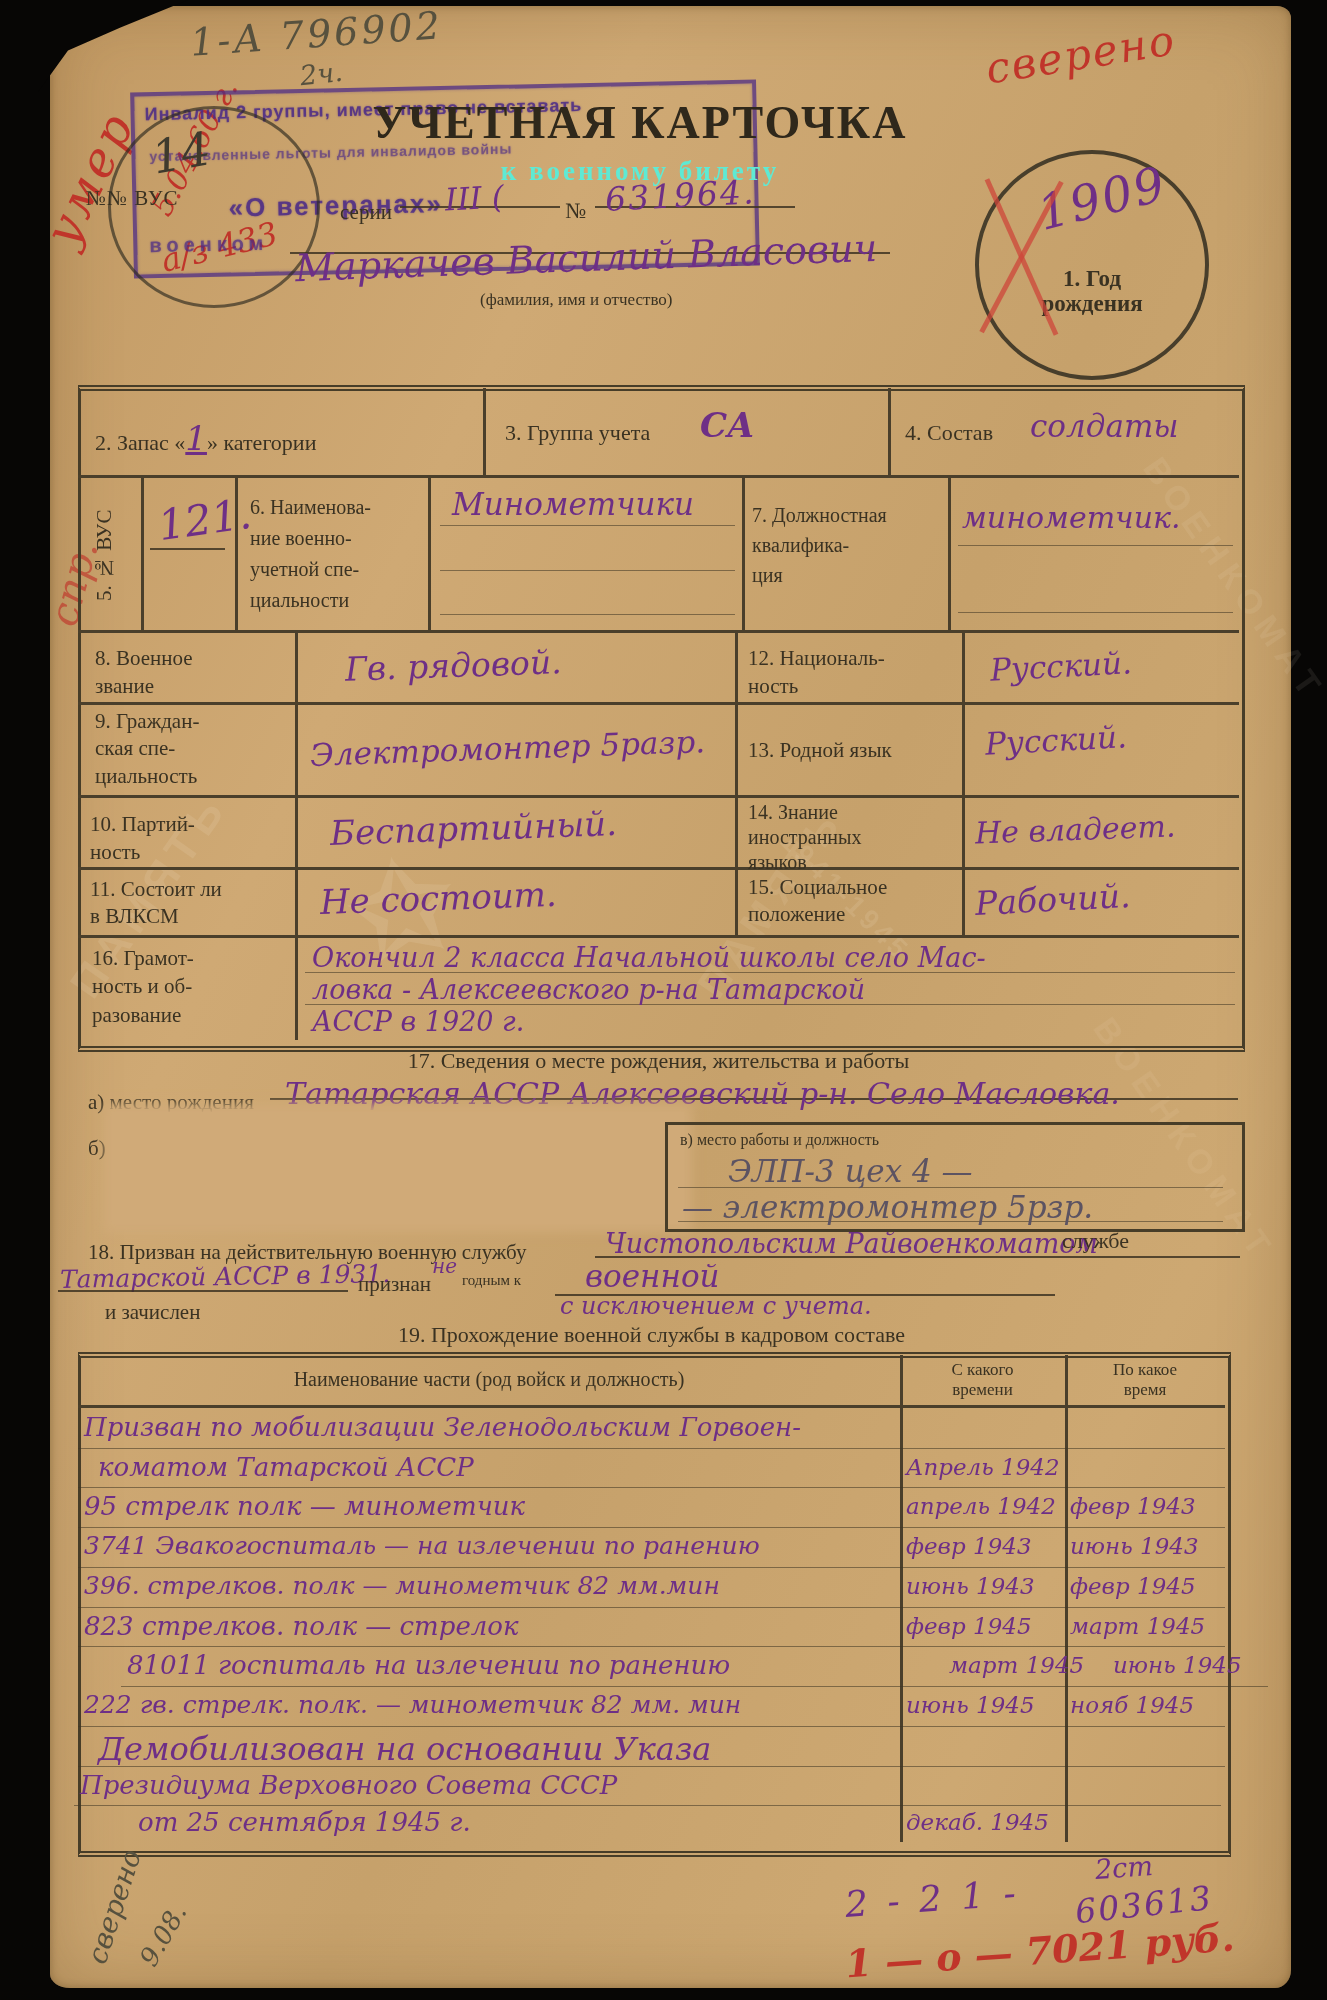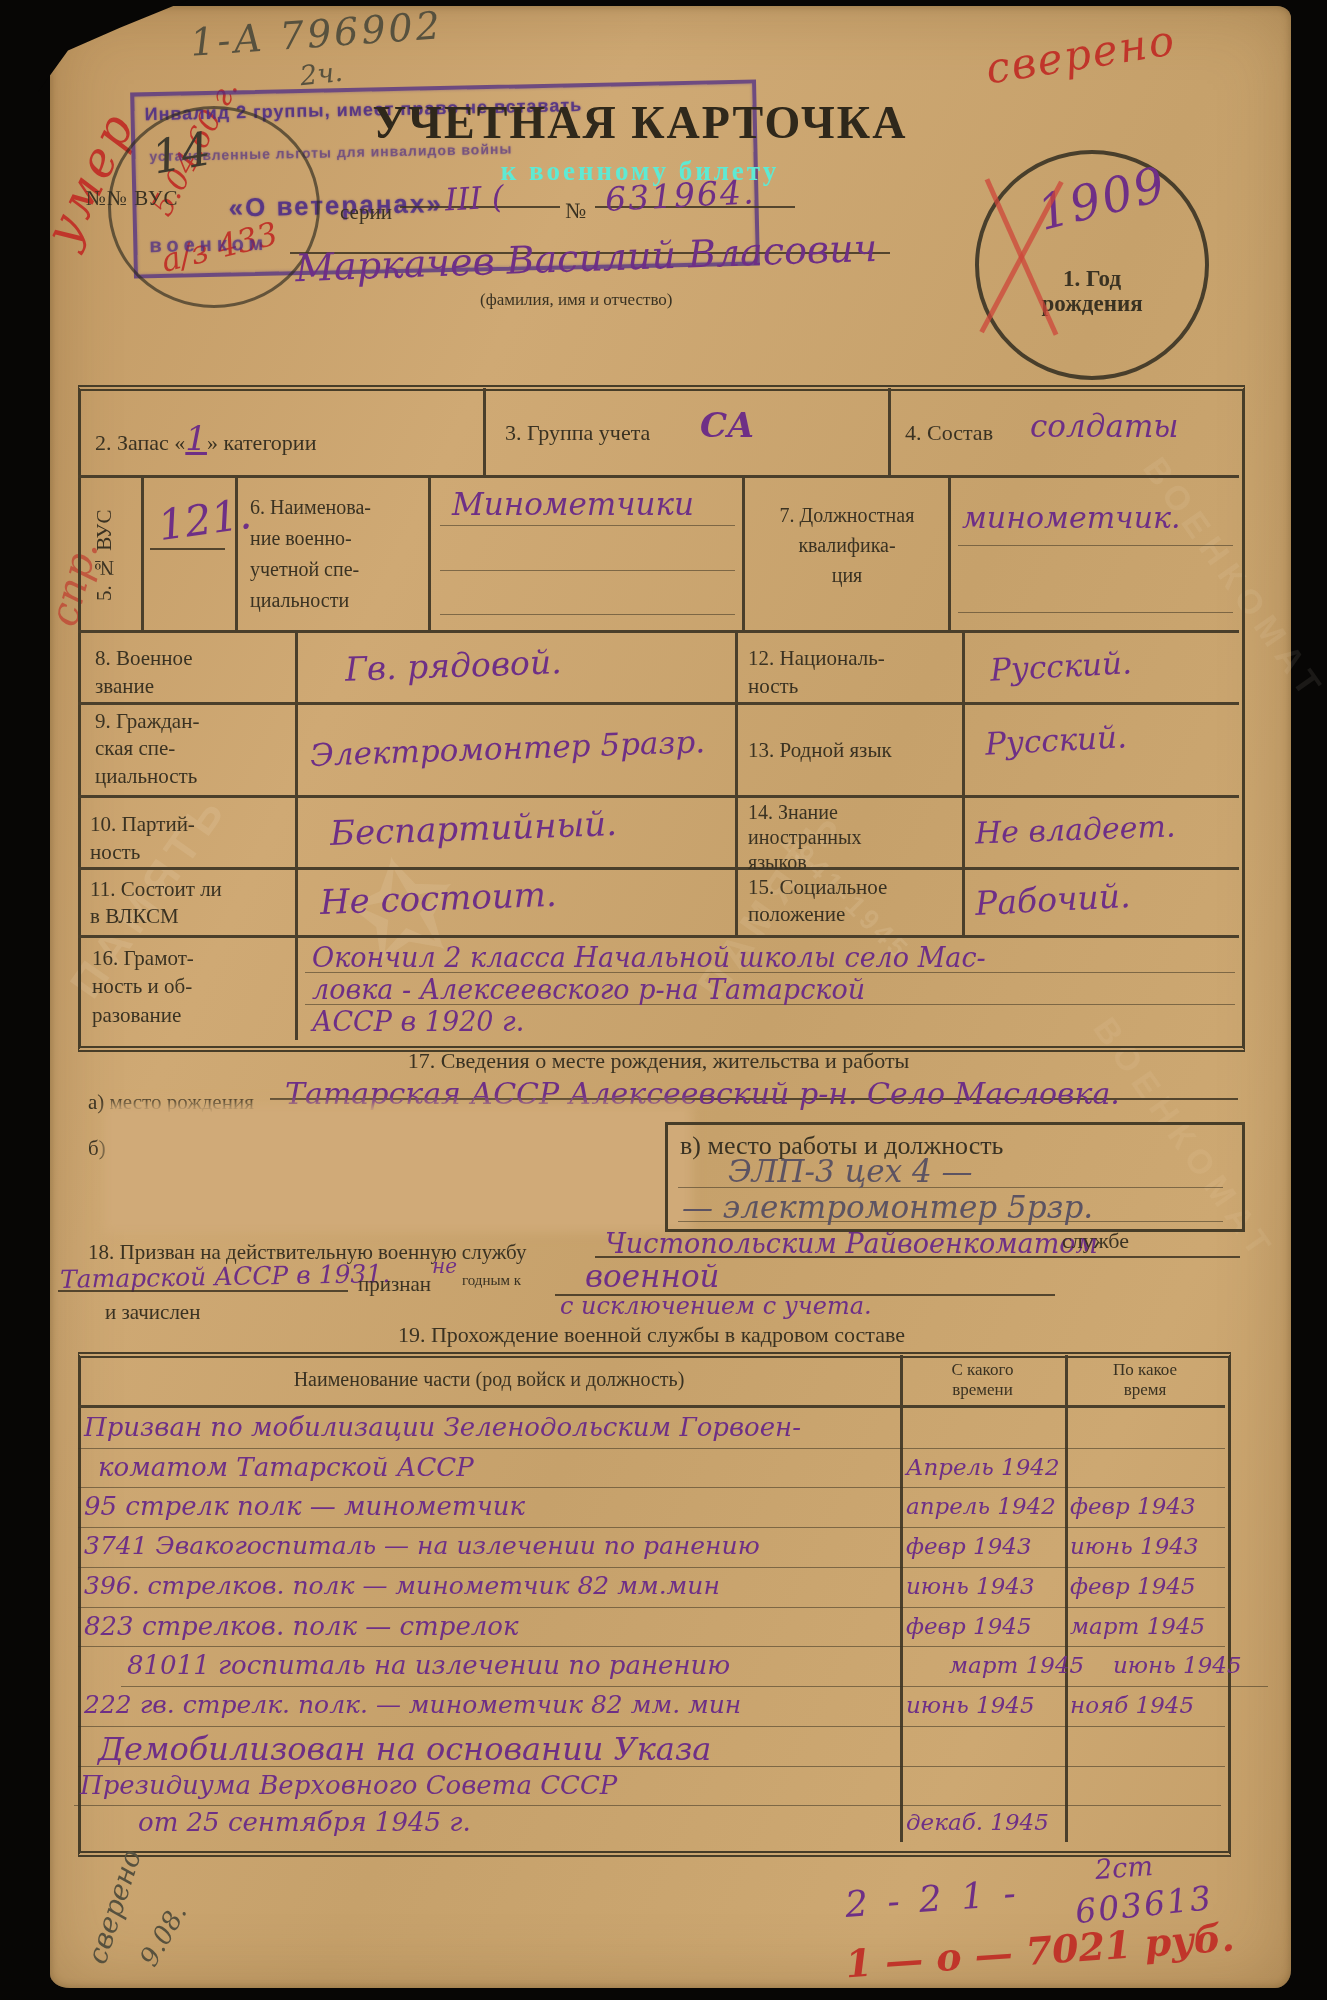--- a/index.html
+++ b/index.html
@@ -106,21 +106,21 @@
   <div class="abs hand" style="left:158px;top:495px;font-size:42px;transform:rotate(-8deg);">121.</div>
   <div class="underl" style="left:150px;top:548px;width:75px;"></div>
   <div class="abs print pre" style="left:250px;top:492px;font-size:20px;line-height:1.55;">6. Наименова-
 ние военно-
 учетной спе-
 циальности</div>
   <div class="thin" style="left:440px;top:525px;width:295px;"></div>
   <div class="thin" style="left:440px;top:570px;width:295px;"></div>
   <div class="thin" style="left:440px;top:614px;width:295px;"></div>
   <div class="abs hand" style="left:452px;top:486px;font-size:31px;">Минометчики</div>
-  <div class="abs print pre" style="left:752px;top:500px;font-size:20px;line-height:1.5;text-align:center;width:190px;">7. Должностная
+  <div class="abs print pre" style="left:752px;top:500px;font-size:20px;line-height:1.5;width:190px;">7. Должностная
 квалифика-
 ция</div>
   <div class="thin" style="left:958px;top:545px;width:275px;"></div>
   <div class="thin" style="left:958px;top:612px;width:275px;"></div>
   <div class="abs hand" style="left:962px;top:500px;font-size:30px;">минометчик.</div>
 
   <div class="rule" style="left:295px;top:633px;width:3px;height:302px;"></div>
   <div class="rule" style="left:735px;top:633px;width:3px;height:302px;"></div>
   <div class="rule" style="left:962px;top:633px;width:3px;height:302px;"></div>
   <div class="rule" style="left:78px;top:702px;width:1161px;height:2.5px;"></div>
@@ -168,21 +168,21 @@
   <div class="abs print ctr" style="left:78px;top:1048px;width:1161px;font-size:22px;">17. Сведения о месте рождения, жительства и работы</div>
   <div class="abs print" style="left:88px;top:1090px;font-size:21px;">а) место рождения</div>
   <div class="underl" style="left:270px;top:1098px;width:968px;"></div>
   <div class="abs hand" style="left:285px;top:1076px;font-size:30px;">Татарская АССР Алексеевский р-н. Село Масловка.</div>
 
   <div class="abs print" style="left:88px;top:1136px;font-size:21px;">б)</div>
 
   <div class="abs" style="left:112px;top:1112px;width:572px;height:112px;background:#d0aa78;box-shadow:0 0 10px 8px #d0aa78;"></div>
 
   <div class="box" style="left:665px;top:1122px;width:574px;height:104px;">
-    <div class="abs print" style="left:12px;top:6px;font-size:26px;">в) место работы и должность</div>
+    <div class="abs print" style="left:12px;top:6px;font-size:16px;">в) место работы и должность</div>
     <div class="thin" style="left:10px;top:62px;width:545px;"></div>
     <div class="thin" style="left:10px;top:96px;width:545px;"></div>
     <div class="abs pencil" style="left:60px;top:28px;font-size:31px;color:#5c5362;">ЭЛП-3 цех 4 —</div>
     <div class="abs pencil" style="left:14px;top:64px;font-size:31px;color:#5c5362;">— электромонтер 5рзр.</div>
   </div>
 
   <div class="abs print" style="left:88px;top:1240px;font-size:21px;">18. Призван на действительную военную службу</div>
   <div class="underl" style="left:595px;top:1256px;width:645px;"></div>
   <div class="abs hand" style="left:605px;top:1228px;font-size:27px;">Чистопольским Райвоенкоматом</div>
   <div class="abs hand" style="left:60px;top:1262px;font-size:25px;transform:rotate(-1deg);">Татарской АССР в 1931.</div>

